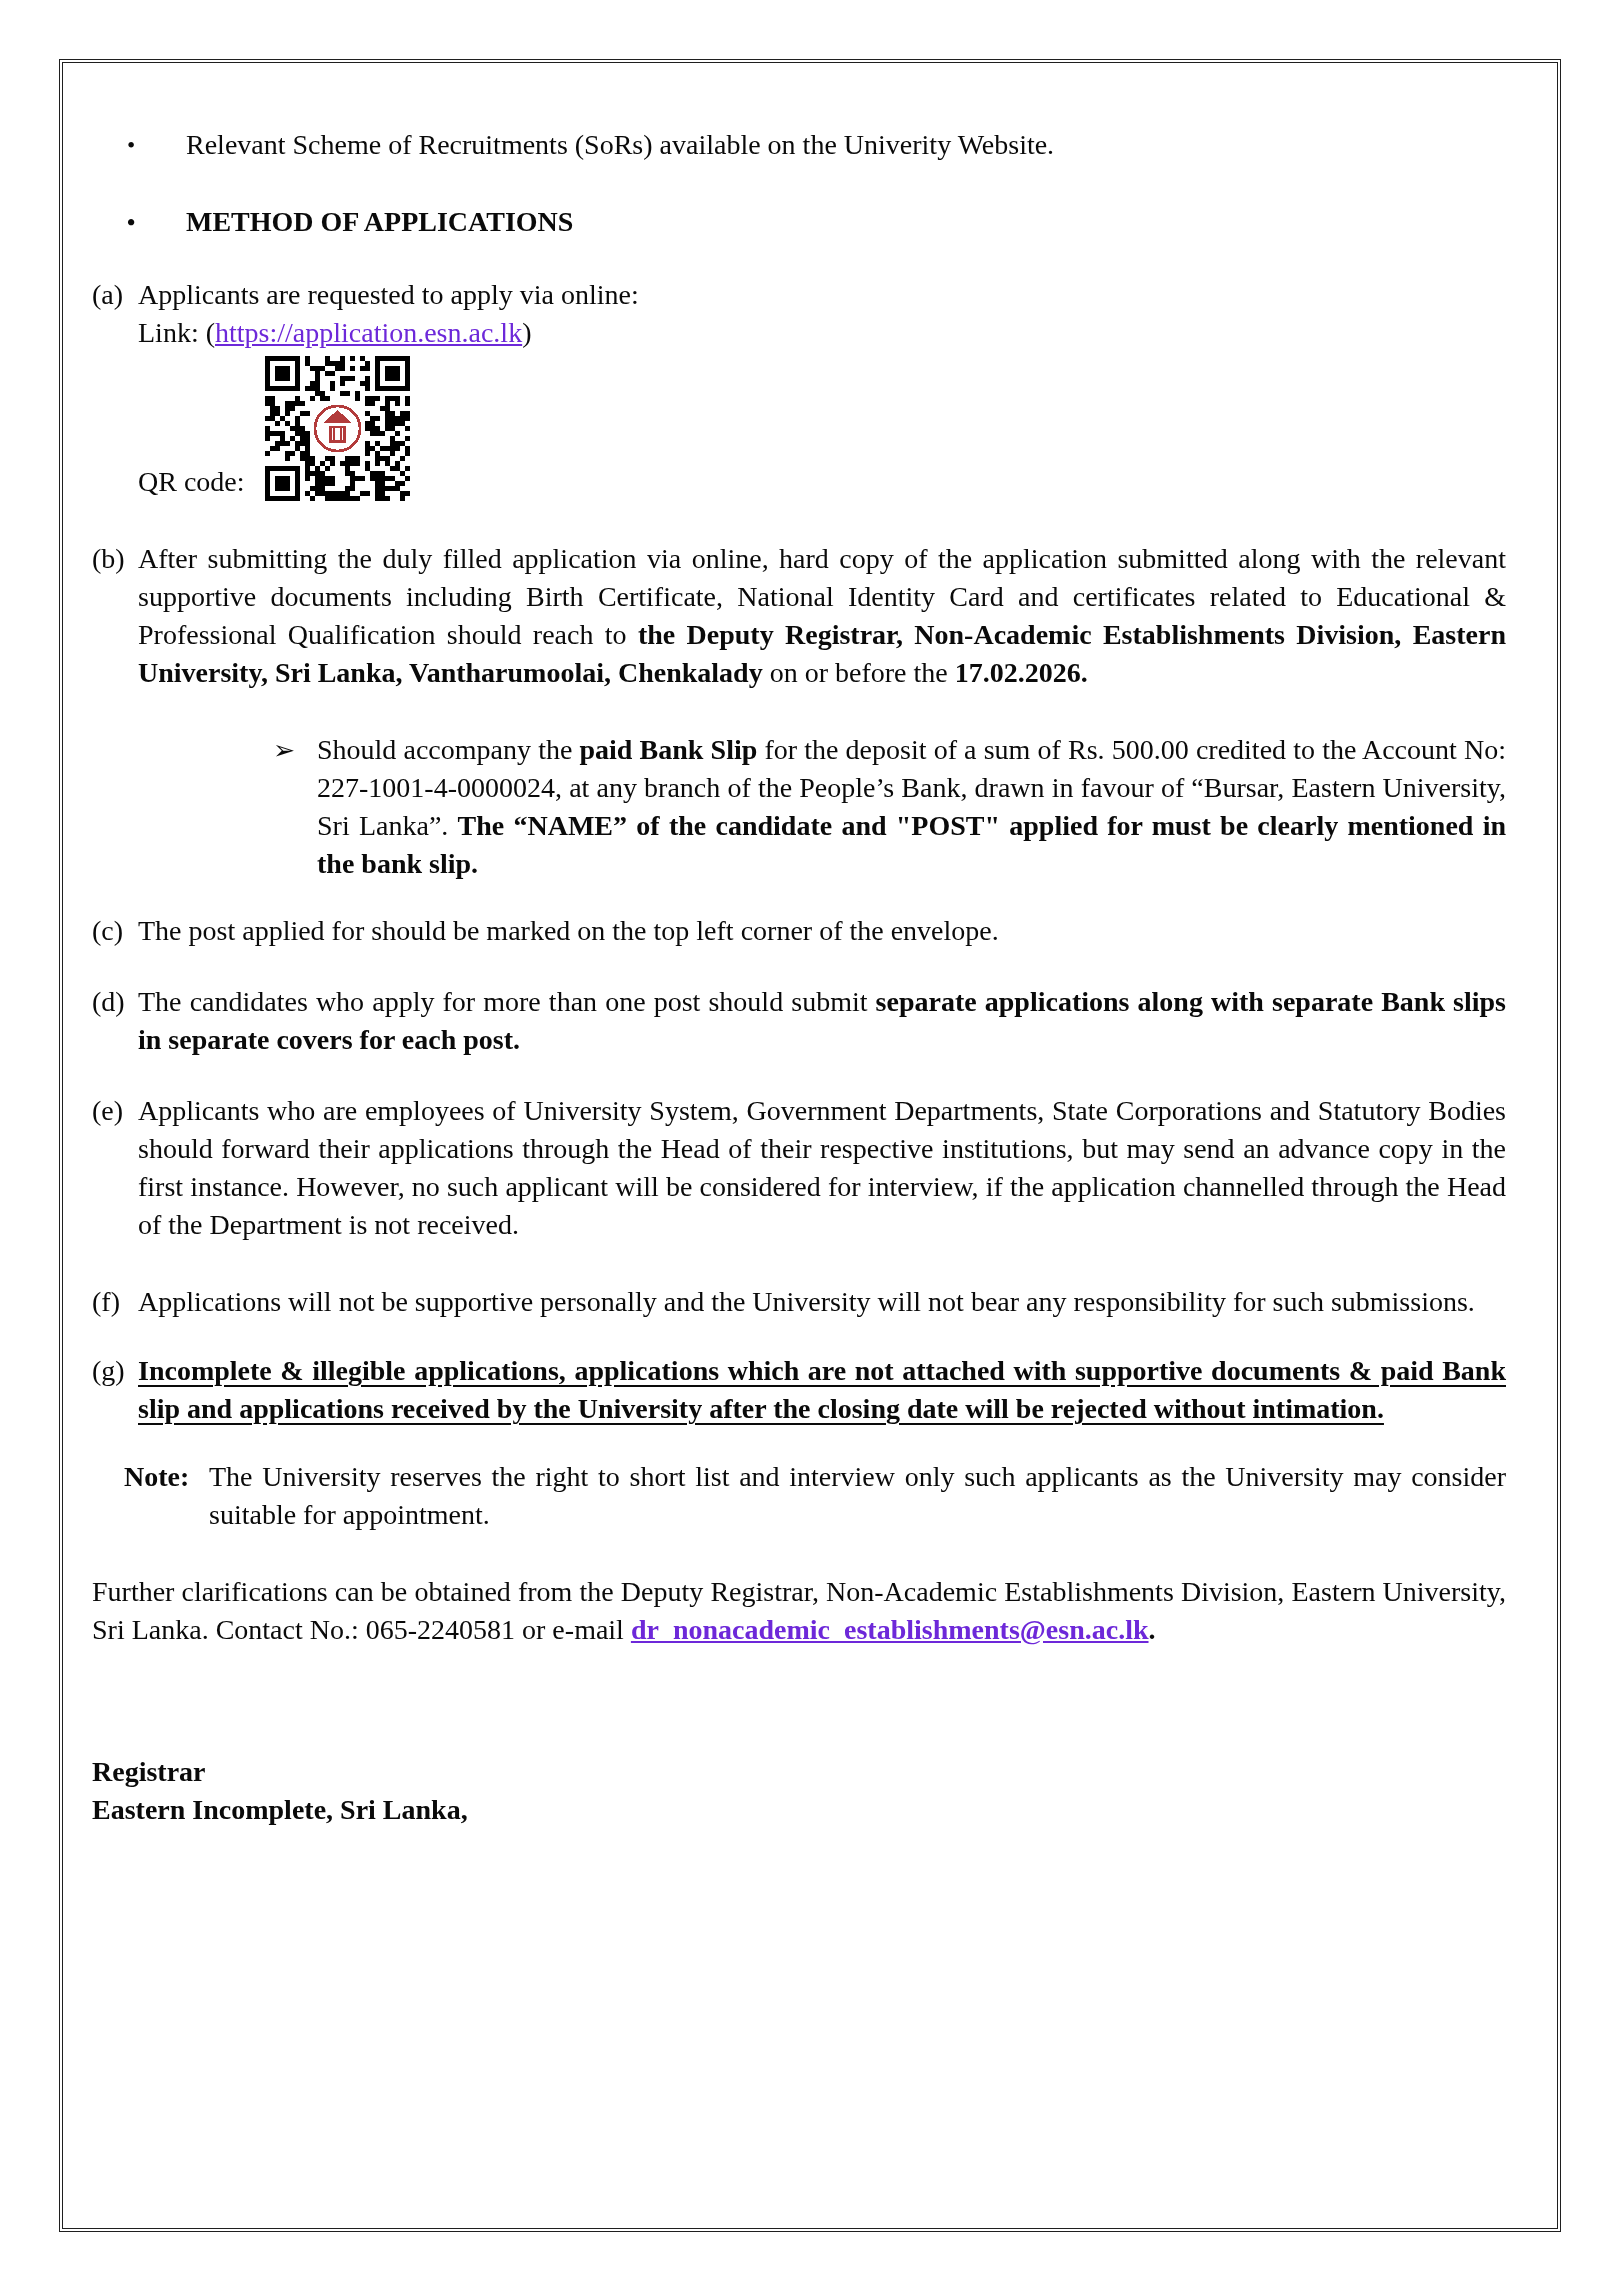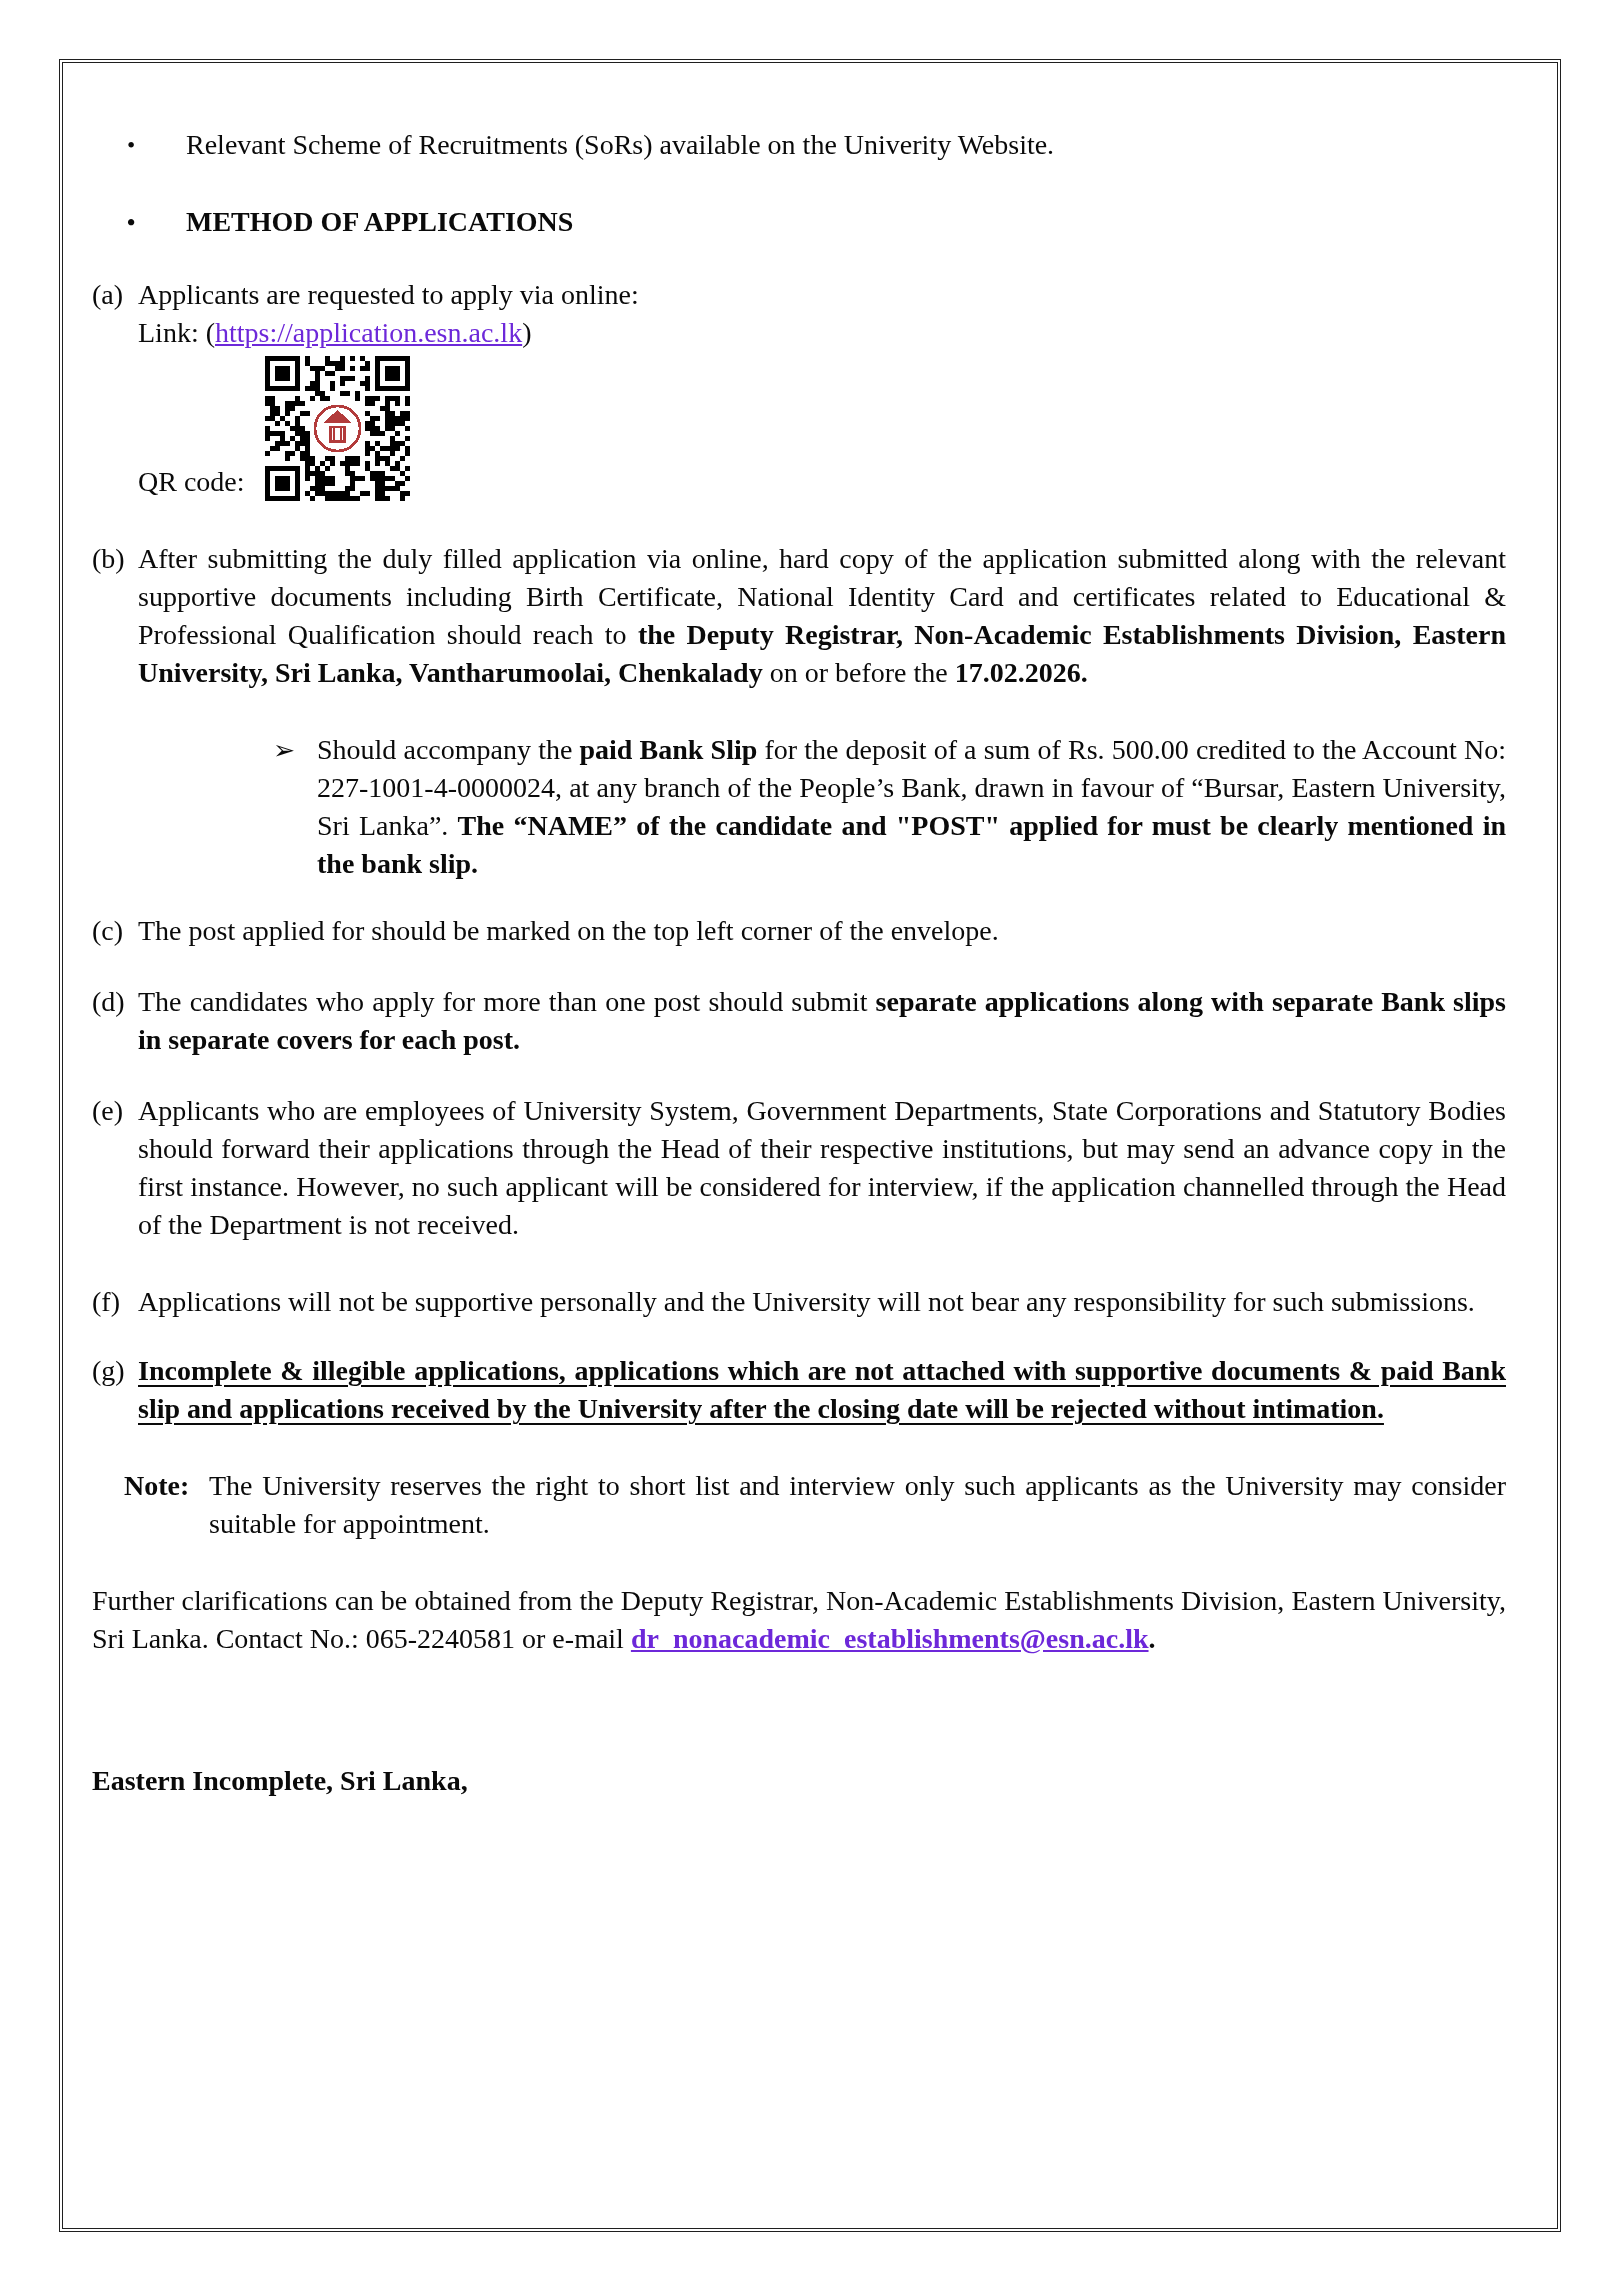--- a/index.html
+++ b/index.html
@@ -30,21 +30,21 @@
   .mt-g{margin-top:31px;}
   .qr-row{display:flex;align-items:flex-end;}
   .qr-label{width:127px;flex:none;}
   .qr-box{width:145px;height:145px;margin-top:3.9px;flex:none;}
   .qr-box svg{width:145px;height:145px;display:block;shape-rendering:crispEdges;}
   .arrow-item{display:flex;margin-left:181px;margin-top:39px;}
   .arrow-item .marker{width:44px;flex:none;font-size:26.5px;}
   .arrow-item .body{flex:1;}
   .link{color:#6d28d9;text-decoration:underline;}
   .g-text{font-weight:bold;text-decoration:underline;text-decoration-thickness:2px;text-underline-offset:4.9px;}
-  .note-row{display:flex;margin-left:32px;margin-top:39px;}
+  .note-row{display:flex;margin-left:32px;margin-top:30px;}
   .note-row .lab{width:85px;flex:none;font-weight:bold;}
   .note-row .body{flex:1;}
   .further{margin-top:39px;}
   .email-link{color:#6d28d9;font-weight:bold;text-decoration:underline;}
   .signature{margin-top:104px;font-weight:bold;}
 </style>
 </head>
 <body>
 
 <div class="frame">
@@ -136,17 +136,18 @@
   <div class="note-row">
     <span class="lab">Note:</span>
     <div class="body just">The University reserves the right to short list and interview only such applicants as the University may consider suitable for appointment.</div>
   </div>
 
   <div class="further just">
     <span>Further clarifications can be obtained from the Deputy Registrar, Non-Academic Establishments    Division, Eastern University, Sri Lanka. Contact No.: 065-2240581 or e-mail </span><a class="email-link">dr_nonacademic_establishments@esn.ac.lk</a><span class="b">.</span>
   </div>
 
   <div class="signature">
+    <div>Registrar</div>
     <div>Eastern Incomplete, Sri Lanka,</div>
   </div>
 
 </div>
 
 
 </body></html>

